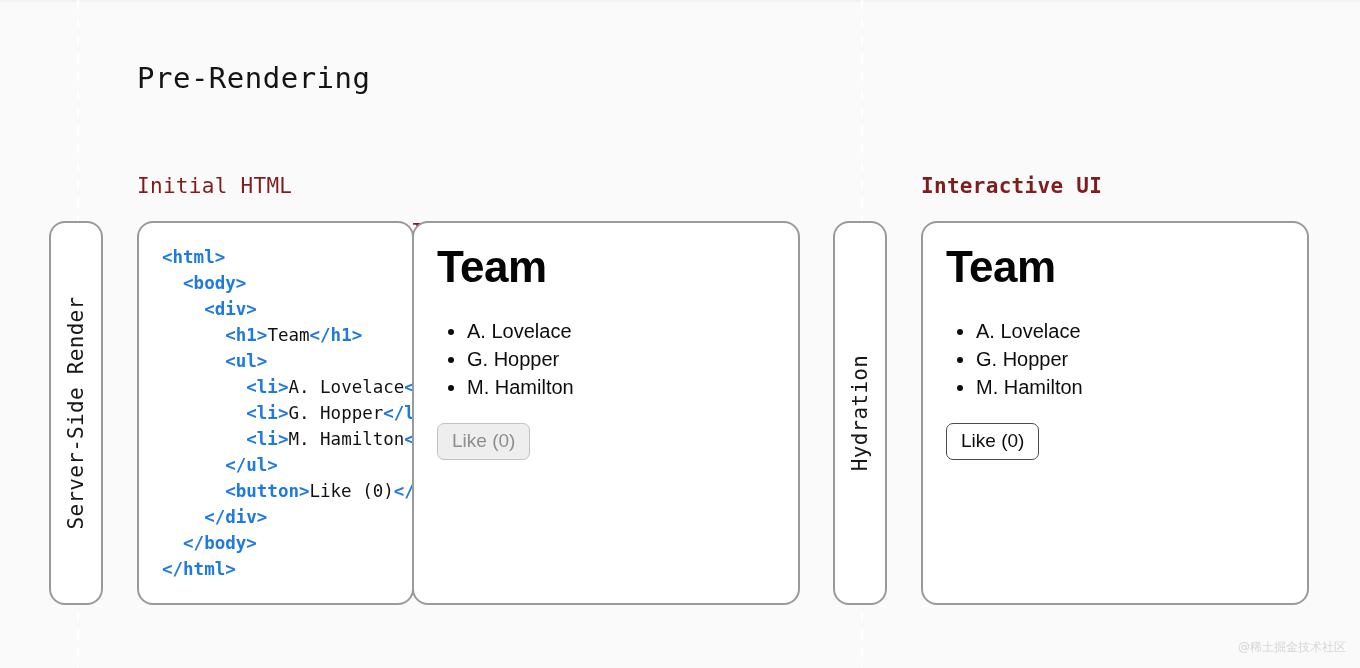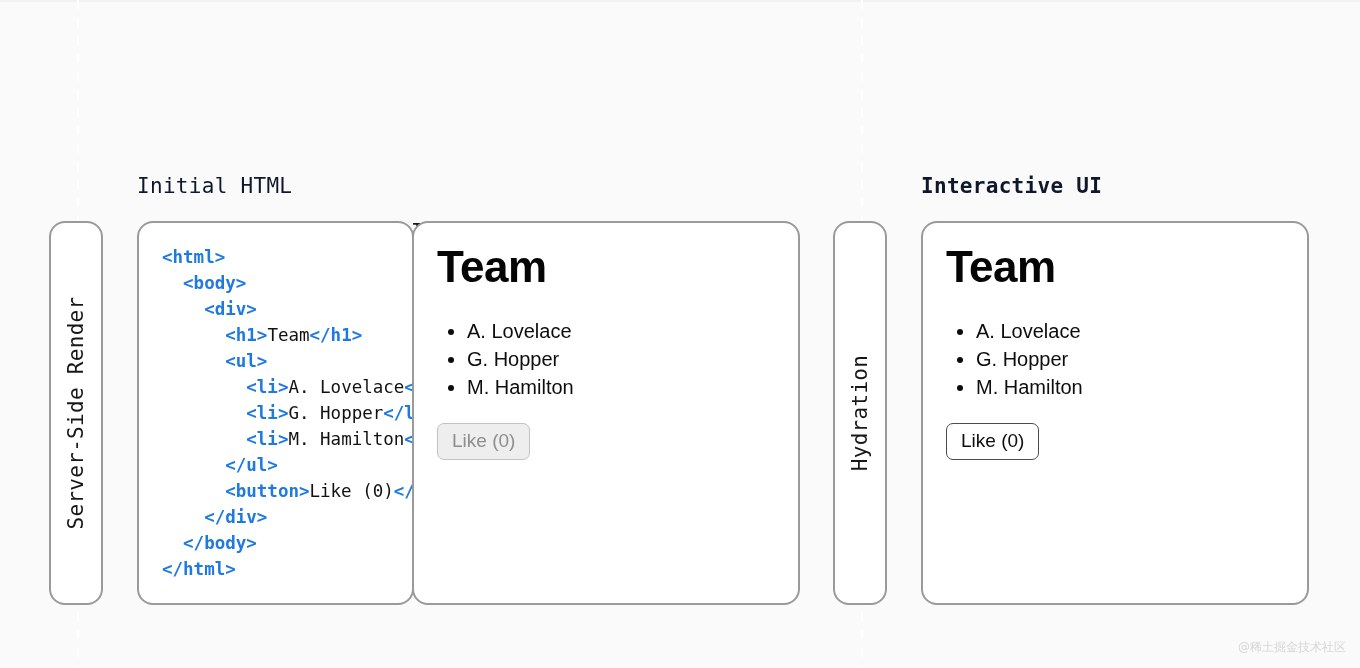--- a/index.html
+++ b/index.html
@@ -47,21 +47,21 @@
     letter-spacing: 0.5px;
     color: #141414;
     white-space: pre;
   }
 
   .col-label {
     position: absolute;
     font-family: "DejaVu Sans Mono", "Liberation Mono", monospace;
     font-size: 21px;
     letter-spacing: 0.3px;
-    color: #0f172a;
+    color: #7f1d1d;
     white-space: pre;
   }
   .label-initial-html { left: 137px;  top: 174px; }
   .label-initial-ui   { left: 411px;  top: 174px; margin-top: 46px; }
   .label-interactive  { left: 921px;  top: 174px; font-weight: bold; }
 
   
   .pill {
     position: absolute;
     top: 221px;
@@ -175,20 +175,21 @@
 </style>
 </head>
 <body>
 
 <div class="stage">
 
   <div class="top-rule"></div>
   <div class="guide guide-left"></div>
   <div class="guide guide-right"></div>
 
+  <div class="title">Pre-Rendering</div>
 
   <div class="col-label label-initial-html">Initial HTML</div>
   <div class="col-label label-initial-ui">Initial UI</div>
   <div class="col-label label-interactive">Interactive UI</div>
 
   <div class="pill pill-ssr">
     <div class="pill-text">Server-Side Render</div>
   </div>
 
   <div class="pill pill-hyd">

